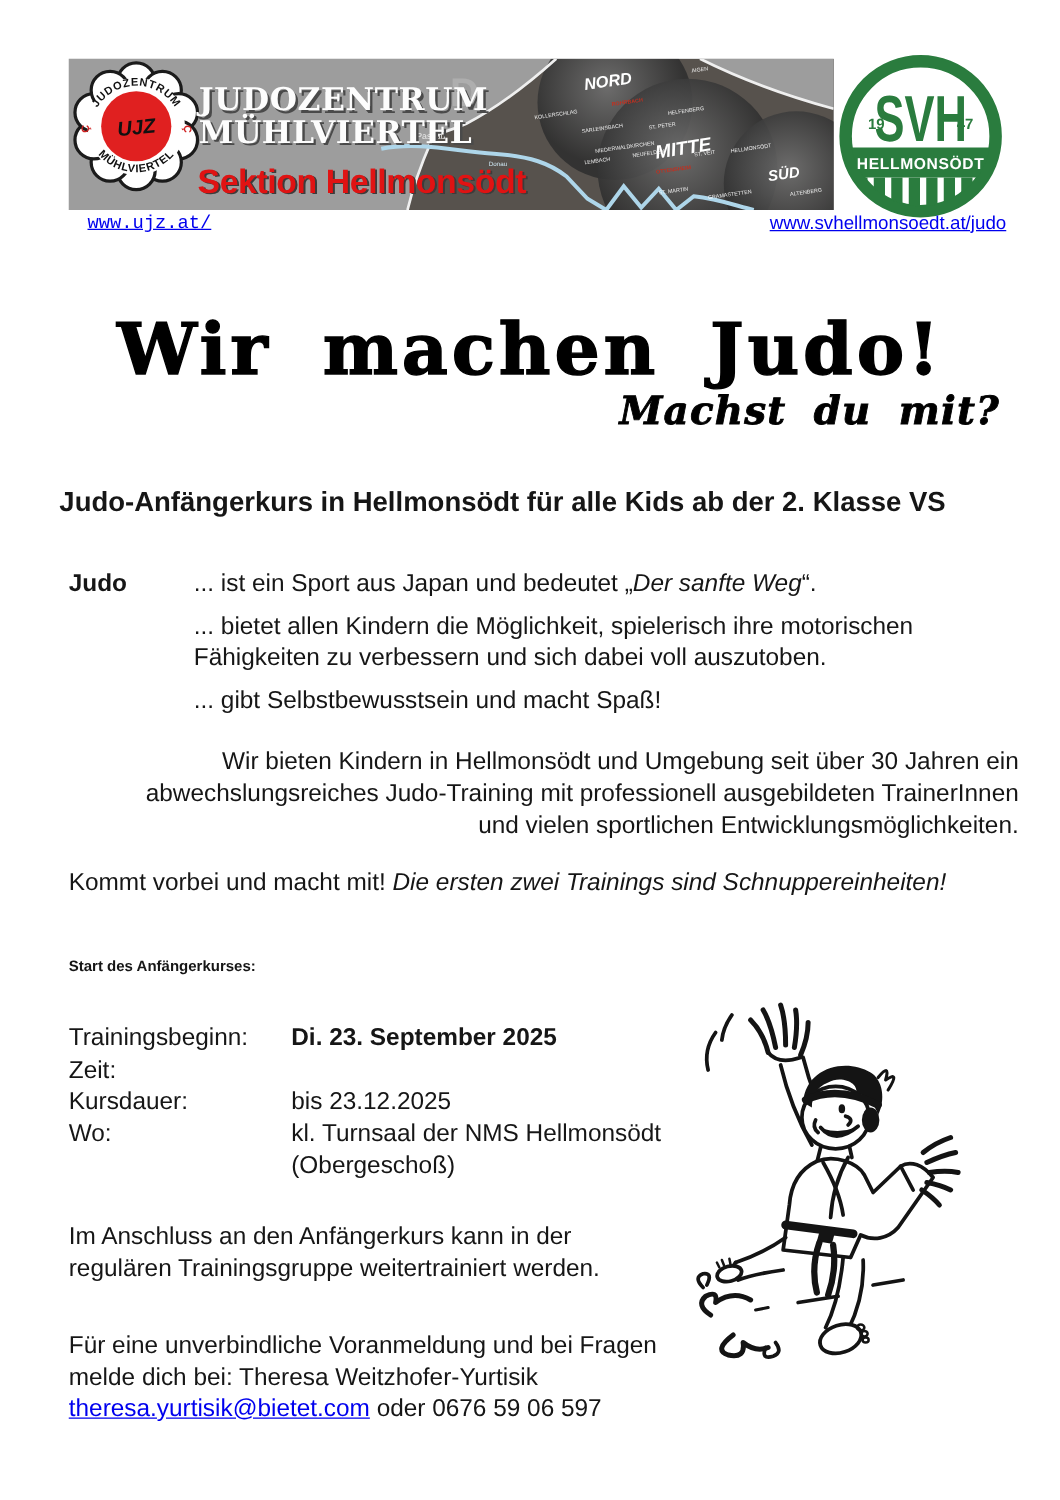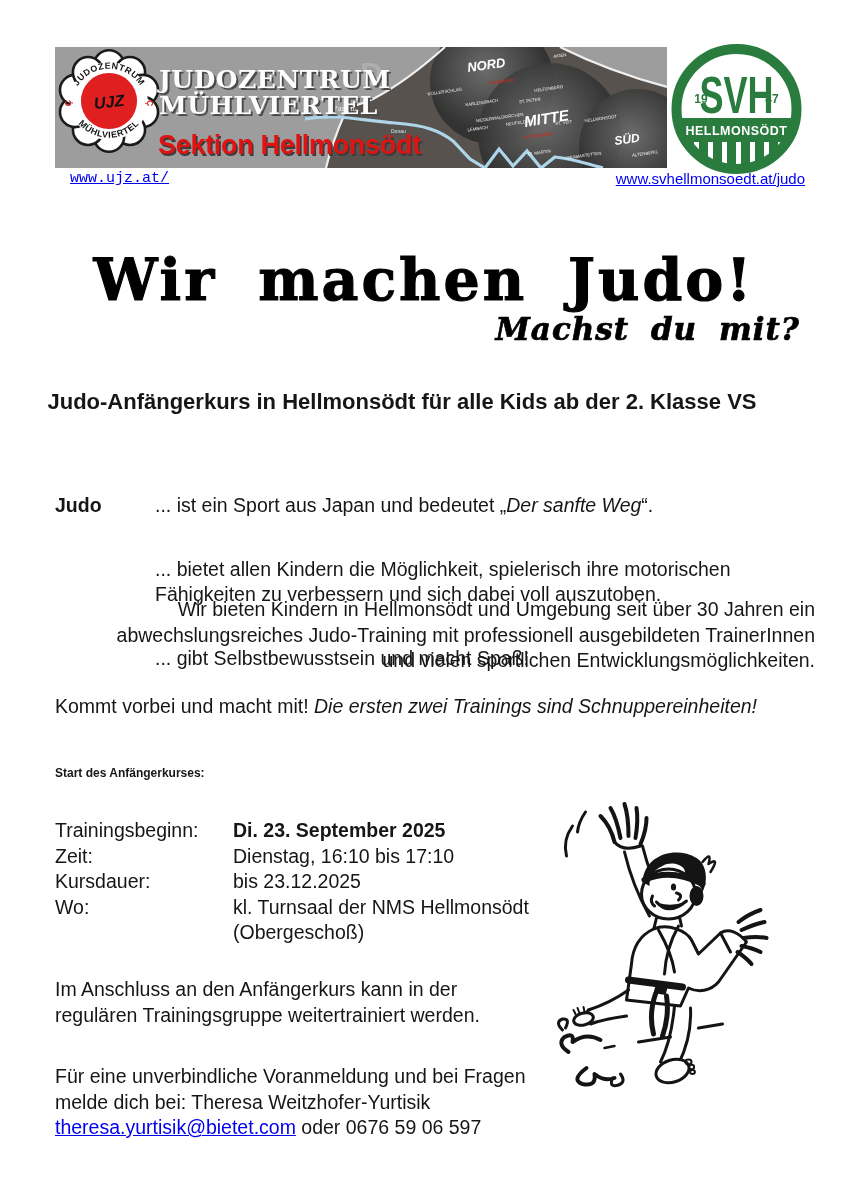--- a/index.html
+++ b/index.html
@@ -29,21 +29,21 @@
   .hero-title{left:0;top:246px;width:848px;text-align:center;font-family:"DejaVu Serif",serif;
       font-weight:bold;font-size:57px;letter-spacing:3px;word-spacing:18px;color:#000;
       -webkit-text-stroke:1.1px #000;}
   .hero-sub{right:48px;top:311px;font-family:"DejaVu Serif",serif;font-weight:bold;font-style:italic;
       font-size:31px;letter-spacing:1px;word-spacing:10px;color:#000;-webkit-text-stroke:.7px #000;}
 
   .intro-heading{left:0;top:389px;width:804px;text-align:center;font-weight:bold;font-size:22px;}
 
   
   .facts{left:55px;top:455px;width:680px;font-size:19.5px;line-height:25.5px;}
-  .fact-row{display:flex;margin-bottom:8px;margin-top:38px;}
+  .fact-row{display:flex;margin-bottom:8px;}
   .fact-label{width:100px;flex:0 0 100px;font-weight:bold;}
   .fact-text{flex:1;}
 
   .para{font-size:19.5px;line-height:25.5px;}
   .about{left:55px;top:597px;width:760px;text-align:right;}
   .cta{left:55px;top:694px;width:780px;}
   .followup{left:55px;top:977px;width:500px;}
 
   .course-heading{left:55px;top:766px;font-weight:bold;font-size:12px;}
   .course{left:55px;top:818px;font-size:19.5px;line-height:25.5px;}
@@ -209,21 +209,20 @@
 
   <div class="abs course-heading">Start des Anfängerkurses:</div>
 
   <div class="abs course">
     <div class="course-row">
       <div class="course-label">Trainingsbeginn:</div>
       <div class="course-value">Di. 23. September 2025</div>
     </div>
     <div class="course-row">
       <div class="course-label">Zeit:</div>
-      <div class="course-value">Dienstag, 16:10 bis 17:10</div>
     </div>
     <div class="course-row">
       <div class="course-label">Kursdauer:</div>
       <div class="course-value">bis 23.12.2025</div>
     </div>
     <div class="course-row">
       <div class="course-label">Wo:</div>
       <div class="course-value prelines">kl. Turnsaal der NMS Hellmonsödt
 (Obergeschoß)</div>
     </div>

